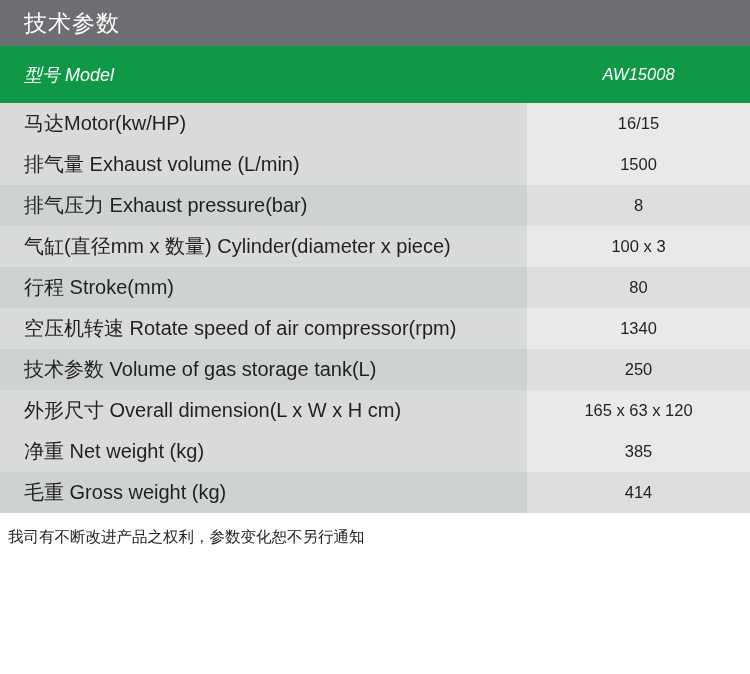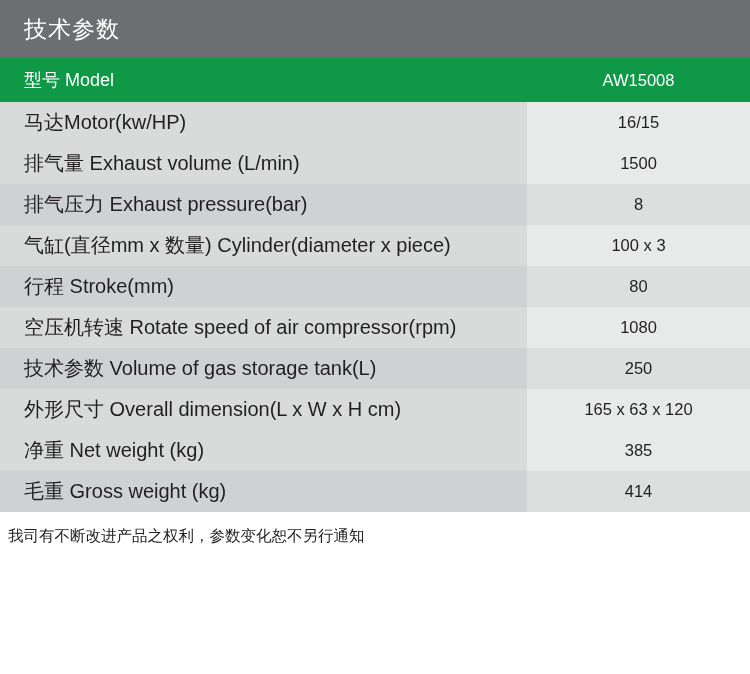--- a/index.html
+++ b/index.html
@@ -14,21 +14,21 @@
     color: #231f20;
     overflow: hidden;
   }
   .page {
     position: relative;
     width: 750px;
     height: 674px;
     box-sizing: border-box;
   }
   .title-bar {
-    height: 58px;
+    height: 46px;
     background: #6d6e71;
     display: flex;
     align-items: center;
     padding-left: 24px;
     box-sizing: border-box;
   }
   .title-bar .title {
     color: #ffffff;
     font-size: 23px;
     letter-spacing: 1px;
@@ -50,21 +50,22 @@
   }
   table.spec td.val {
     padding: 0;
     text-align: center;
     font-size: 16.5px;
   }
   tr.head td {
     background: #0f9947;
     color: #ffffff;
     font-size: 18px;
-    height: 44px;
+    height: 57px;
+    font-style: italic;
   }
   tr.head td.val {
     background: #0f9947;
     color: #ffffff;
   }
   tr.odd td.label { background: #d9dbdb; }
   tr.odd td.val   { background: #e8e9e9; }
   tr.even td.label { background: #cfd2d2; }
   tr.even td.val   { background: #dddfde; }
   .footnote {
@@ -107,21 +108,21 @@
       <tr class="odd">
         <td class="label">气缸(直径mm x 数量) Cylinder(diameter x piece)</td>
         <td class="val">100 x 3</td>
       </tr>
       <tr class="even">
         <td class="label">行程 Stroke(mm)</td>
         <td class="val">80</td>
       </tr>
       <tr class="odd">
         <td class="label">空压机转速 Rotate speed of air compressor(rpm)</td>
-        <td class="val">1080</td>
+        <td class="val">1340</td>
       </tr>
       <tr class="even">
         <td class="label">技术参数 Volume of gas storage tank(L)</td>
         <td class="val">250</td>
       </tr>
       <tr class="odd">
         <td class="label">外形尺寸 Overall dimension(L x W x H cm)</td>
         <td class="val">165 x 63 x 120</td>
       </tr>
       <tr class="odd">

